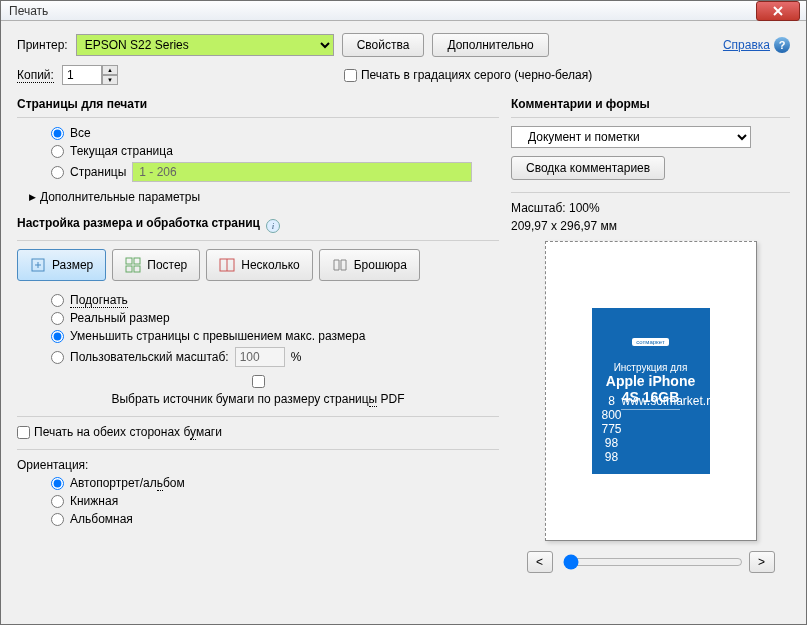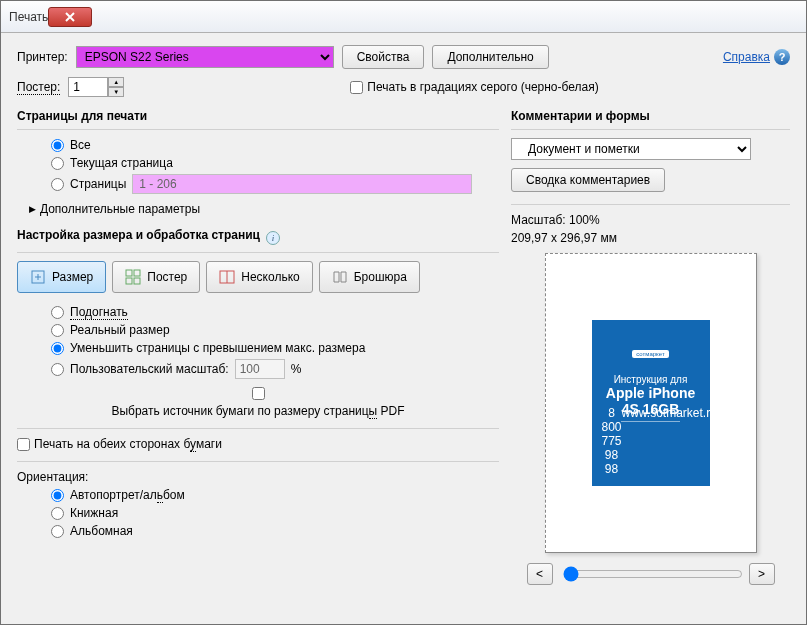--- a/index.html
+++ b/index.html
@@ -1,46 +1,46 @@
 <!DOCTYPE html>
 <html><head>
 <meta charset="utf-8">
 <style>
 * { box-sizing: border-box; font-family: "Segoe UI", Tahoma, sans-serif; font-size: 12px; }
 body { margin: 0; background: #d0d0d0; }
 .window { width: 807px; height: 625px; background: #f0f0f0; border: 1px solid #707070; position: relative; }
-.titlebar { height: 32px; background: linear-gradient(#fdfdfe,#eaeef4); border-bottom: 1px solid #b0b0b0; display: flex; align-items: center; padding: 0 0 0 8px; }
+.titlebar { height: 20px; background: linear-gradient(#fdfdfe,#eaeef4); border-bottom: 1px solid #b0b0b0; display: flex; align-items: center; justify-content: space-between; padding: 0 0 0 8px; }
 .titlebar .title { color: #333; }
 .closebtn { width: 44px; height: 20px; background: linear-gradient(#e56c6c,#c33a2f); border: 1px solid #8b2720; border-radius: 3px; display: flex; align-items: center; justify-content: center; color: #fff; font-weight: bold; margin-right: 6px; cursor: pointer; }
 .closebtn svg { width: 10px; height: 10px; }
 .content { padding: 12px 16px; position: relative; height: calc(100% - 28px); }
 .toprow { display: flex; align-items: center; gap: 8px; margin-bottom: 8px; }
 .label { color: #000; }
-.combo select, .printer-combo { height: 22px; border: 1px solid #a0a0a0; background: #d946ef; padding: 0 4px; }
+.combo select, .printer-combo { height: 22px; border: 1px solid #a0a0a0; background: #bef264; padding: 0 4px; }
 .printer-combo { width: 258px; }
 .btn { height: 24px; padding: 0 14px; background: linear-gradient(#fafafa,#e6e6e6); border: 1px solid #9c9c9c; border-radius: 3px; cursor: pointer; }
 .help { margin-left: auto; display: flex; align-items: center; gap: 4px; }
 .help a { color: #1a5bbe; text-decoration: underline; cursor: pointer; }
 .help-icon { width: 16px; height: 16px; border-radius: 50%; background: linear-gradient(#7db9e8,#2066b0); color: #fff; display: flex; align-items: center; justify-content: center; font-size: 11px; font-weight: bold; }
 .row2 { display: flex; align-items: center; gap: 8px; margin-bottom: 12px; }
 .spinner { display: flex; }
 .spinner input { width: 40px; height: 20px; border: 1px solid #a0a0a0; padding: 0 4px; }
 .spinbtns { display: flex; flex-direction: column; }
 .spinbtns button { width: 16px; height: 10px; border: 1px solid #a0a0a0; background: #e8e8e8; padding: 0; font-size: 6px; line-height: 6px; cursor: pointer; }
 .checkbox { display: flex; align-items: center; gap: 4px; }
 .checkbox input { margin: 0; }
 .columns { display: flex; gap: 12px; }
 .leftcol { width: 482px; }
 .rightcol { flex: 1; }
 .section-title { font-weight: bold; margin-bottom: 6px; }
 .divider { border-top: 1px solid #d0d0d0; margin: 4px 0 8px 0; }
 .radio-group { margin-bottom: 8px; }
 .radio-item { display: flex; align-items: center; gap: 6px; margin: 4px 0; padding-left: 34px; }
 .radio-item input[type=radio] { margin: 0; }
-.pages-input { width: 340px; height: 20px; border: 1px solid #c0c0c0; background: #f0abfc; padding: 0 6px; color: #666; }
+.pages-input { width: 340px; height: 20px; border: 1px solid #c0c0c0; background: #bef264; padding: 0 6px; color: #666; }
 .expander { display: flex; align-items: center; gap: 4px; cursor: pointer; margin: 6px 0 12px 12px; }
 .expander .tri { font-size: 9px; }
 .mode-tabs { display: flex; gap: 6px; margin-bottom: 12px; }
 .mode-btn { flex: 0 0 auto; height: 32px; padding: 0 12px; border: 1px solid #9c9c9c; border-radius: 3px; background: linear-gradient(#fafafa,#e6e6e6); display: flex; align-items: center; gap: 6px; cursor: pointer; }
 .mode-btn.active { background: linear-gradient(#e4f1fc,#bde0fb); border-color: #4a8bc2; }
 .mode-icon { width: 16px; height: 16px; display: inline-block; }
 .scale-input { width: 50px; height: 20px; border: 1px solid #c0c0c0; background: #f4f4f4; padding: 0 4px; color: #666; }
 .info-icon { width: 14px; height: 14px; border-radius: 50%; border: 1px solid #7aa; background: #def; color: #357; display: inline-flex; align-items: center; justify-content: center; font-size: 9px; font-style: italic; font-family: serif; }
 .formsel { width: 240px; height: 22px; border: 1px solid #a0a0a0; background: #fff; padding: 0 12px; margin-bottom: 8px; }
 .preview-area { margin-top: 6px; }
@@ -79,21 +79,21 @@
       </select>
       <button class="btn">Свойства</button>
       <button class="btn">Дополнительно</button>
       <div class="help">
         <a>Справка</a>
         <span class="help-icon">?</span>
       </div>
     </div>
 
     <div class="row2">
-      <span class="label"><span class="underline-dash">Постер:</span></span>
+      <span class="label"><span class="underline-dash">Копий:</span></span>
       <div class="spinner">
         <input type="text" value="1" style="">
         <div class="spinbtns">
           <button>▲</button>
           <button>▼</button>
         </div>
       </div>
       <div style="width:210px"></div>
       <label class="checkbox">
         <input type="checkbox" style="">

